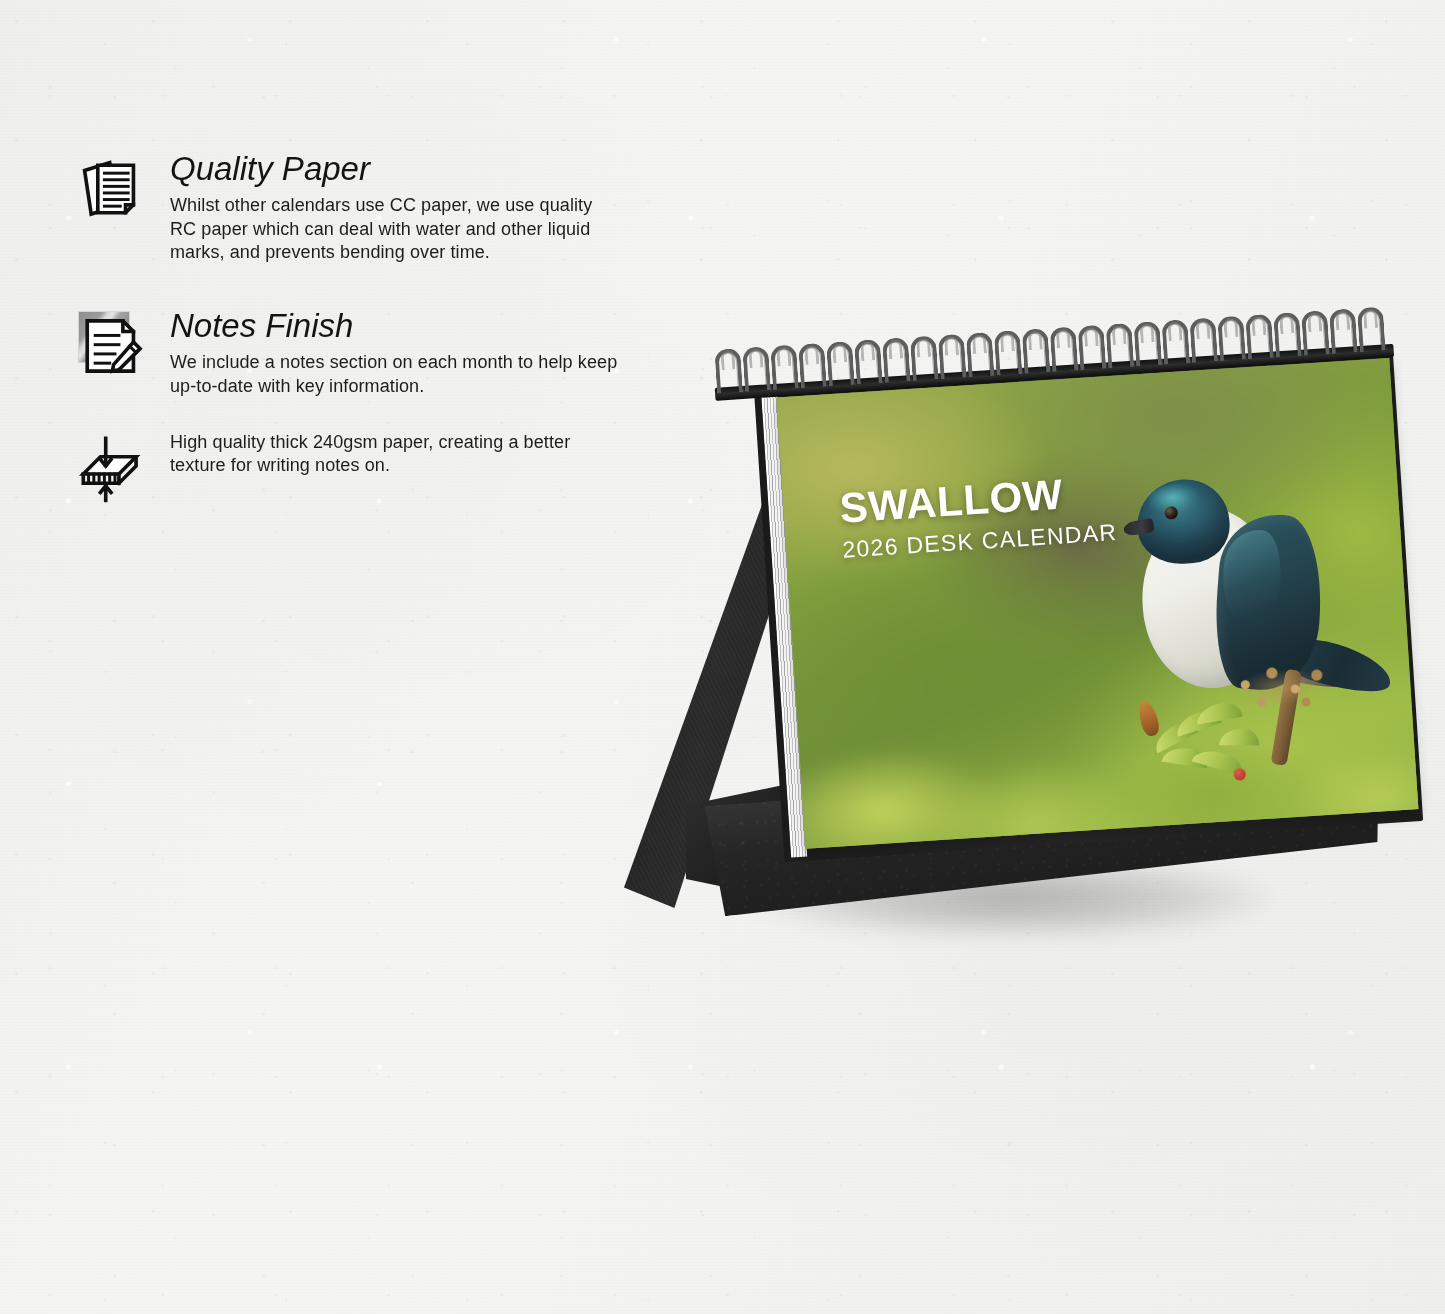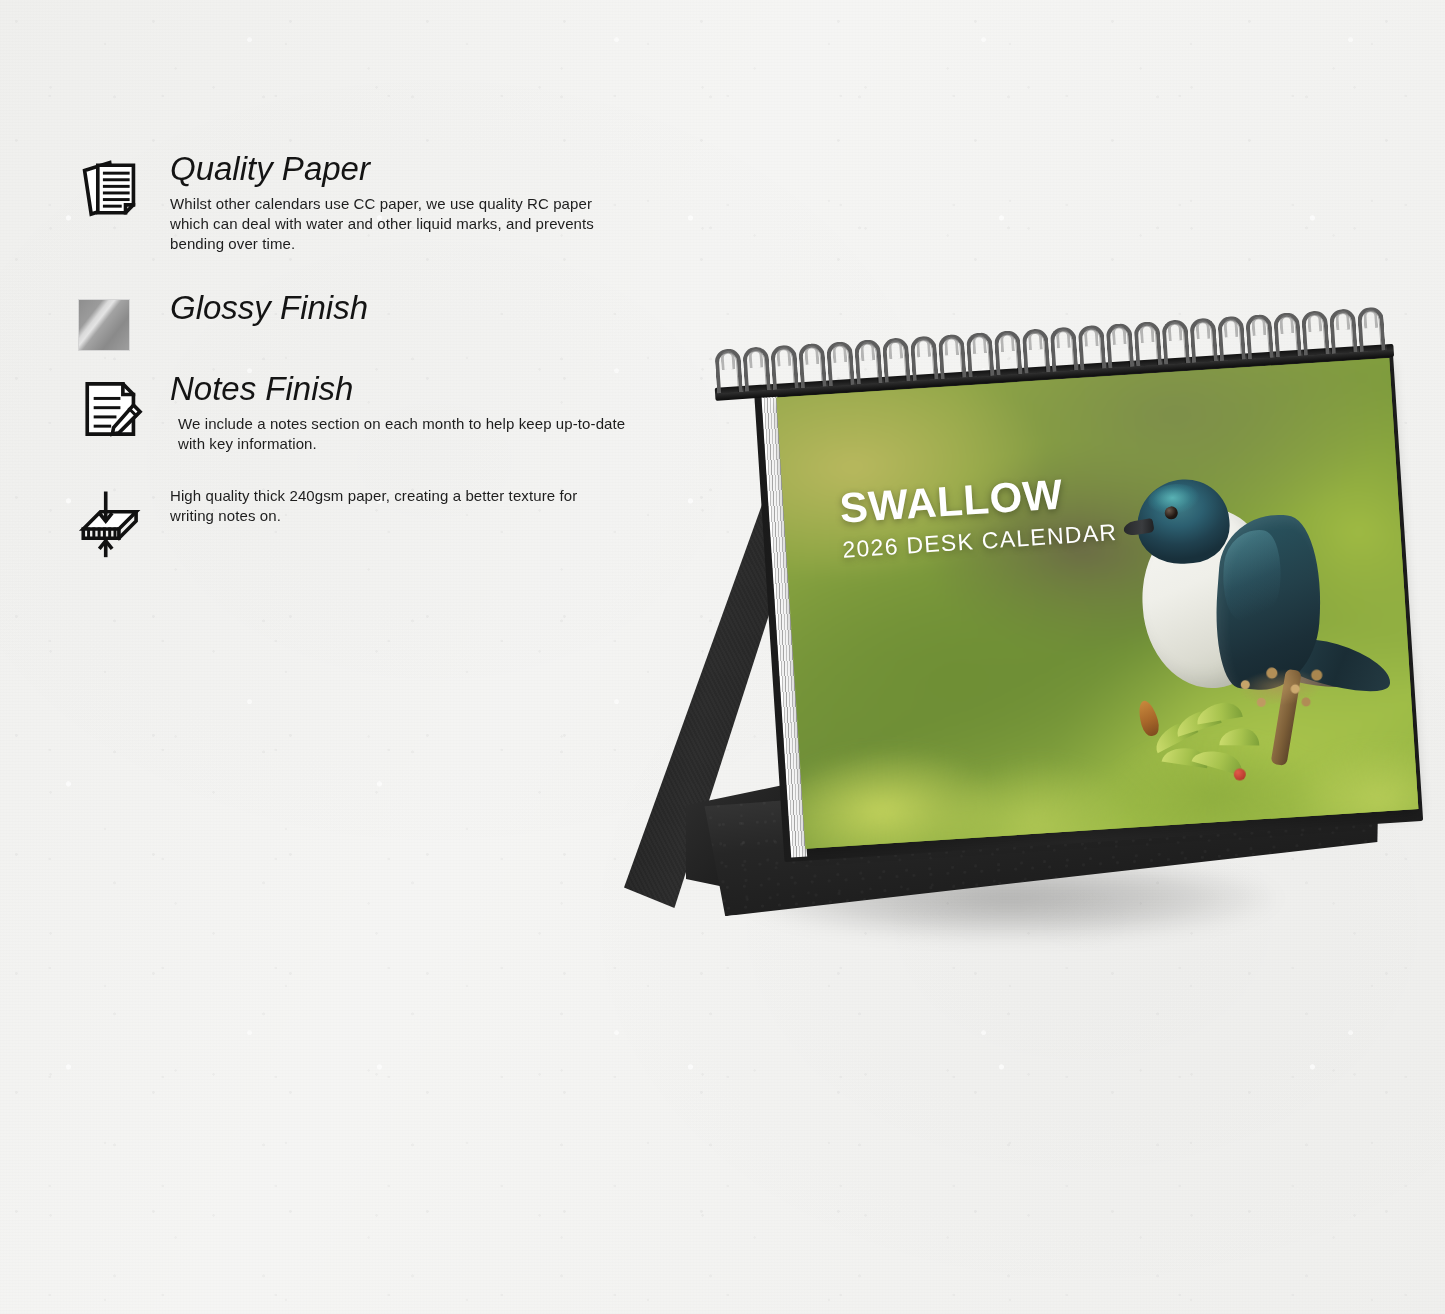--- a/index.html
+++ b/index.html
@@ -85,28 +85,28 @@
   }
   .feature-title {
     font-size: 33px;
     font-style: italic;
     font-weight: 400;
     color: #141414;
     line-height: 1.18;
     margin-bottom: 5px;
   }
   .feature-desc {
-    font-size: 15px;
+    font-size: 18px;
     font-weight: 400;
     color: #1d1d1d;
     line-height: 1.32;
     letter-spacing: 0.1px;
     max-width: 452px;
   }
-  .feature-desc.indent { margin-left: 8px; }
+  .feature-desc.indent { }
 
   
   .feature.f1 { margin-bottom: 36px; margin-top: 20px; }
   .feature.f2 { margin-bottom: 42px; }
   .feature.f3 { margin-bottom: 32px; }
 
   .feature.f2 .feature-body  { margin-left: 92px; }
   .feature.f2 .feature-icon  { top: 10px; width: 52px; height: 52px; }
 
   
@@ -545,21 +545,20 @@
       <div class="feature-title">Quality Paper</div>
       <div class="feature-desc">Whilst other calendars use CC paper, we use quality RC paper which can deal with water and other liquid marks, and prevents bending over time.</div>
     </div>
   </div>
 
   <div class="feature f2">
     <div class="feature-icon">
       <div class="gloss-square"></div>
     </div>
     <div class="feature-body">
-      <div class="feature-title">Glossy Finish</div>
     </div>
   </div>
 
   <div class="feature f3">
     <div class="feature-icon">
       <svg class="ico" viewBox="0 0 100 100" aria-hidden="true">
         <polygon class="fillw" points="14,12 68,12 84,28 84,88 14,88"></polygon>
         <polyline points="68,12 68,28 84,28"></polyline>
         <line class="thin" x1="26" y1="34" x2="62" y2="34"></line>
         <line class="thin" x1="26" y1="48" x2="62" y2="48"></line>

